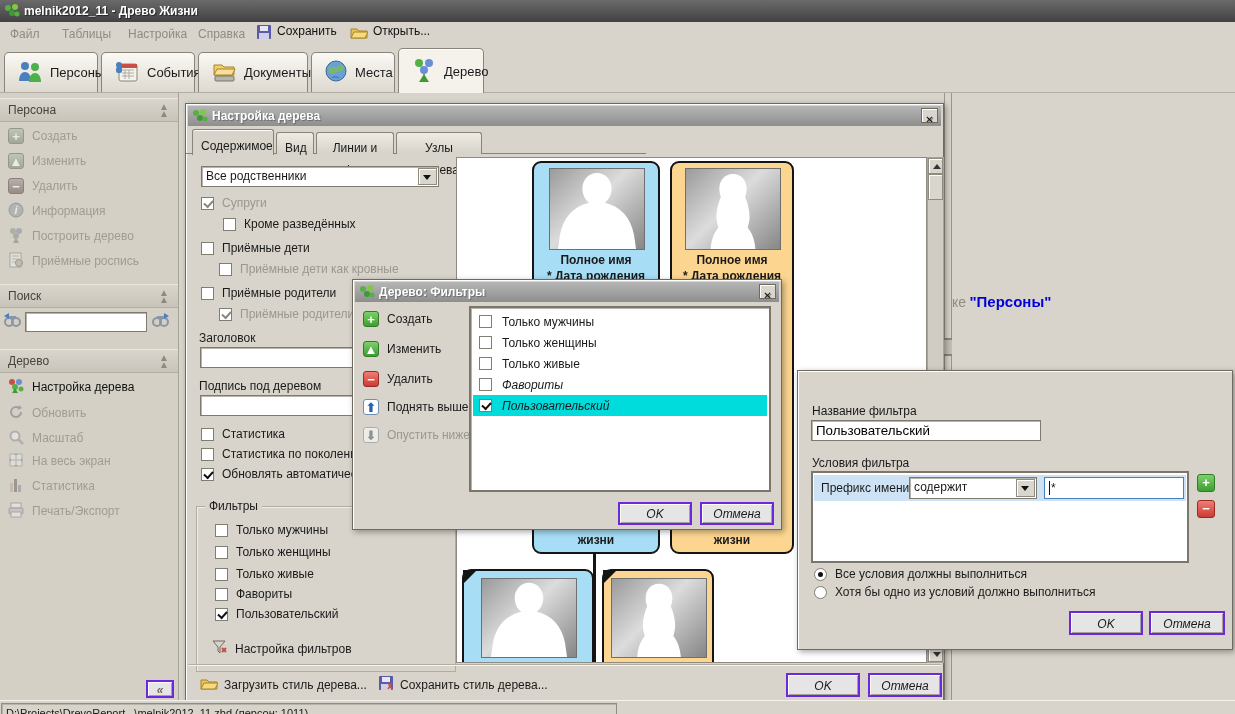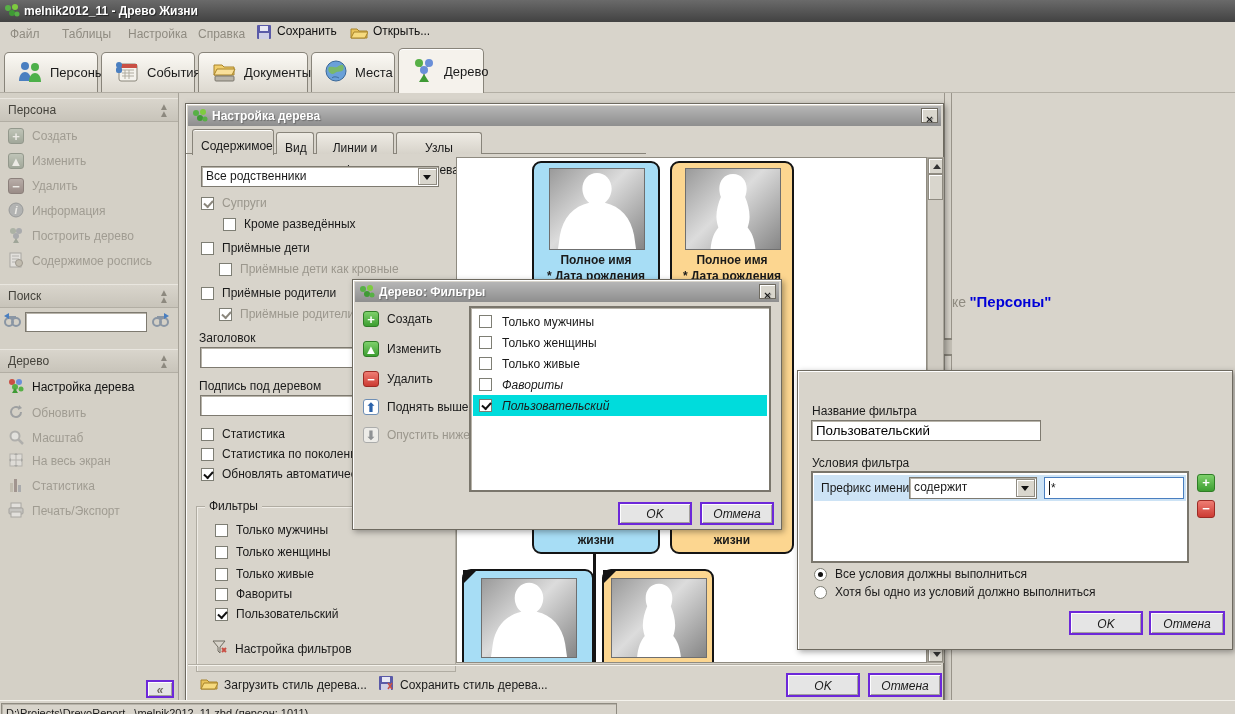--- a/index.html
+++ b/index.html
@@ -204,21 +204,21 @@
             <path d="M8 11l3 5H5z" fill="#3f9a35"></path>
           </svg></span>
       <span>Построить дерево</span>
     </div>
     <div class="sb-item" style="top:158px;">
       <span class="mini dim"><svg width="16" height="16">
             <rect x="2" y="1" width="11" height="14" fill="#f0eee8" stroke="#8a867a"></rect>
             <path d="M4 4h7M4 7h7M4 10h5" stroke="#9a96a8"></path>
             <circle cx="11" cy="11" r="3.5" fill="#d8a84a" stroke="#8a6a20"></circle>
           </svg></span>
-      <span>Содержимое роспись</span>
+      <span>Приёмные роспись</span>
     </div>
 
     <div class="sb-head" style="top:191px;">
       <span class="hl">Поиск</span>
       <span class="sb-chev">▲<br>▲</span>
     </div>
     <div class="abs" style="left:3px;top:218px;">
       <svg width="18" height="18">
           <circle cx="6" cy="11" r="4" fill="none" stroke="#8a96a4" stroke-width="2"></circle>
           <circle cx="13" cy="11" r="4" fill="none" stroke="#8a96a4" stroke-width="2"></circle>

